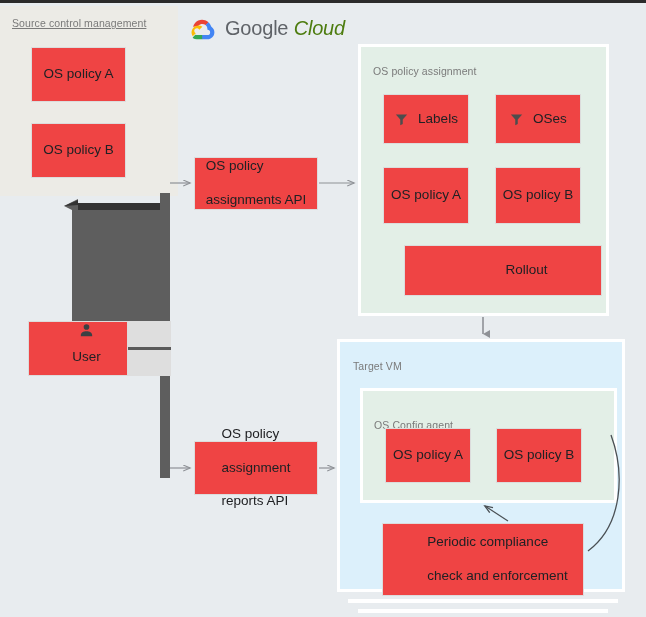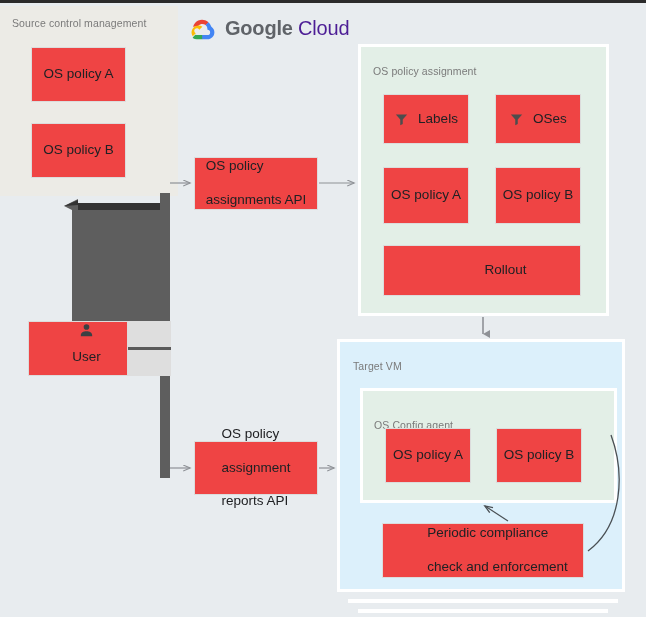--- a/index.html
+++ b/index.html
@@ -17,21 +17,21 @@
   
   .scm-panel{
     position:absolute;left:0;top:3px;width:178px;height:190px;
     background:#ecebe6;
   }
   .panel-caption{
     position:absolute;
     font-size:10.5px;color:#7a7a7a;letter-spacing:.1px;
     white-space:nowrap;
   }
-  .scm-caption{left:12px;top:14px;}
+  .scm-caption{left:12px;top:14px;text-decoration:underline;}
 
   
   .node{
     position:absolute;
     background:#ef4444;
     border:1px solid #dcdcdc;
     box-sizing:border-box;
     display:flex;align-items:center;justify-content:center;
     text-align:left;
     font-size:13.5px;color:#202124;
@@ -45,22 +45,22 @@
 
   
   .gc-logo{
     position:absolute;left:190px;top:14px;
     display:flex;align-items:center;gap:9px;
   }
   .gc-mark{width:26px;height:22px;display:block;}
   .gc-text{
     font-size:20px;color:#5f6368;letter-spacing:-.2px;white-space:nowrap;
   }
-  .gc-text b{font-weight:700;margin-top:45px;}
-  .gc-text .light{color:#4c1d95;}
+  .gc-text b{font-weight:400;margin-top:45px;}
+  .gc-text .light{color:#4d7c0f;font-style:italic;}
 
   
   .dark-bracket{position:absolute;left:60px;top:190px;width:110px;height:285px;}
 
   
   .user-shadow-a{
     position:absolute;left:126px;top:318px;width:45px;height:26px;background:#dedede;
   }
   .user-shadow-b{
     position:absolute;left:126px;top:347px;width:45px;height:26px;background:#dedede;
@@ -82,36 +82,36 @@
   .green-panel{
     position:absolute;left:358px;top:41px;width:251px;height:272px;
     background:#e3efe7;border:3px solid #ffffff;box-sizing:border-box;
   }
   .green-caption{left:12px;top:18px;}
   .box-labels{left:383px;top:91px;width:86px;height:50px;gap:9px;}
   .box-oses{left:495px;top:91px;width:86px;height:50px;gap:9px;}
   .funnel-icon{width:15px;height:15px;flex:0 0 auto;}
   .box-pol-a-assign{left:383px;top:164px;width:86px;height:57px;}
   .box-pol-b-assign{left:495px;top:164px;width:86px;height:57px;}
-  .box-rollout{left:383px;top:242px;width:198px;height:51px;padding-left:47px;}
+  .box-rollout{left:404px;top:242px;width:198px;height:51px;padding-left:47px;}
 
   
   .blue-panel{
     position:absolute;left:337px;top:336px;width:288px;height:253px;
     background:#dcf0fb;border:3px solid #ffffff;box-sizing:border-box;
   }
   .vm-caption{left:13px;top:18px;}
   .agent-panel{
     position:absolute;left:360px;top:385px;width:257px;height:115px;
     background:#e3efe7;border:3px solid #ffffff;box-sizing:border-box;
   }
   .agent-caption{left:11px;top:28px;}
   .box-pol-a-agent{left:385px;top:425px;width:86px;height:55px;}
   .box-pol-b-agent{left:496px;top:425px;width:86px;height:55px;}
-  .box-compliance{left:382px;top:520px;width:202px;height:55px;padding-left:29px;}
+  .box-compliance{left:382px;top:520px;width:202px;height:73px;padding-left:29px;}
 
   
   .stack-1{position:absolute;left:348px;top:596px;width:270px;height:4px;background:#ffffff;}
   .stack-2{position:absolute;left:358px;top:606px;width:250px;height:4px;background:#ffffff;}
 
   
   .arrows{position:absolute;left:0;top:0;width:646px;height:617px;pointer-events:none;}
 </style>
 </head>
 <body>

